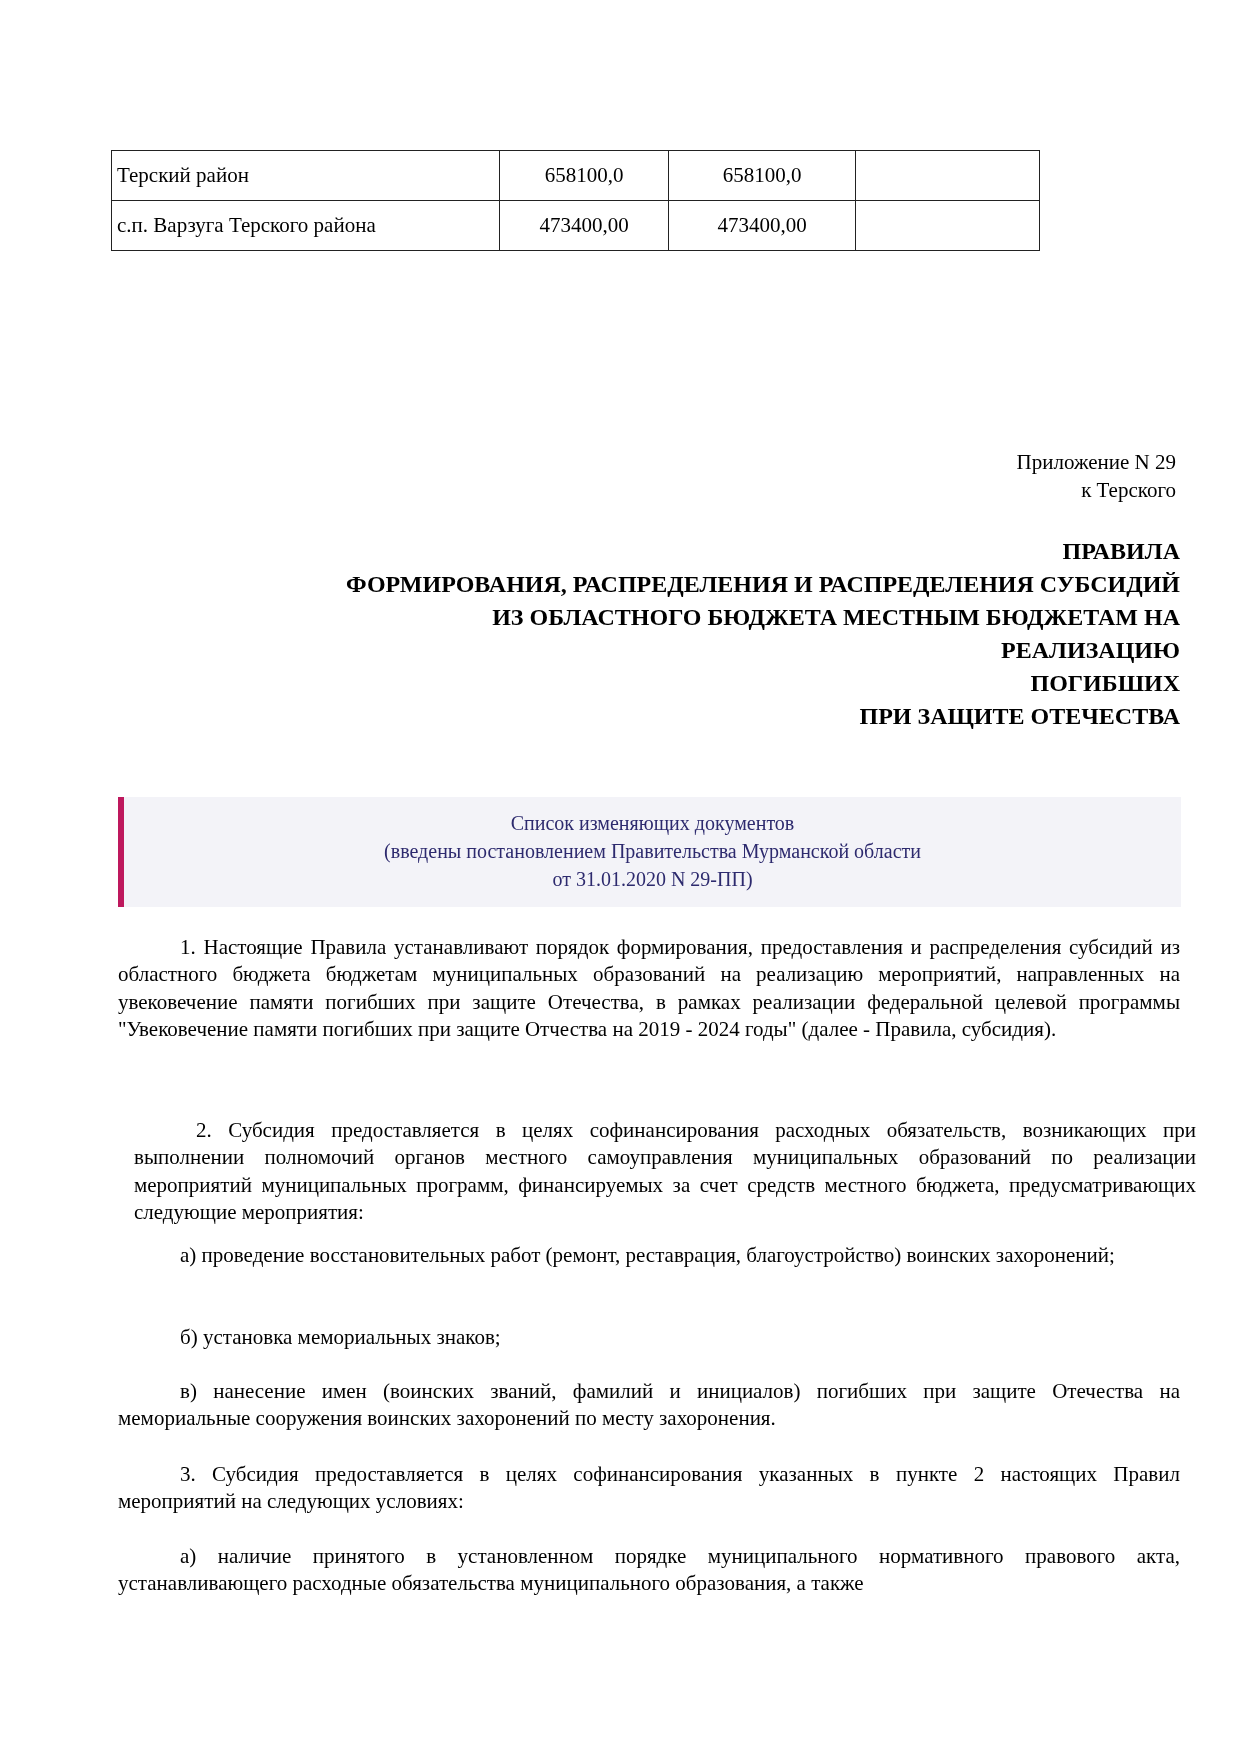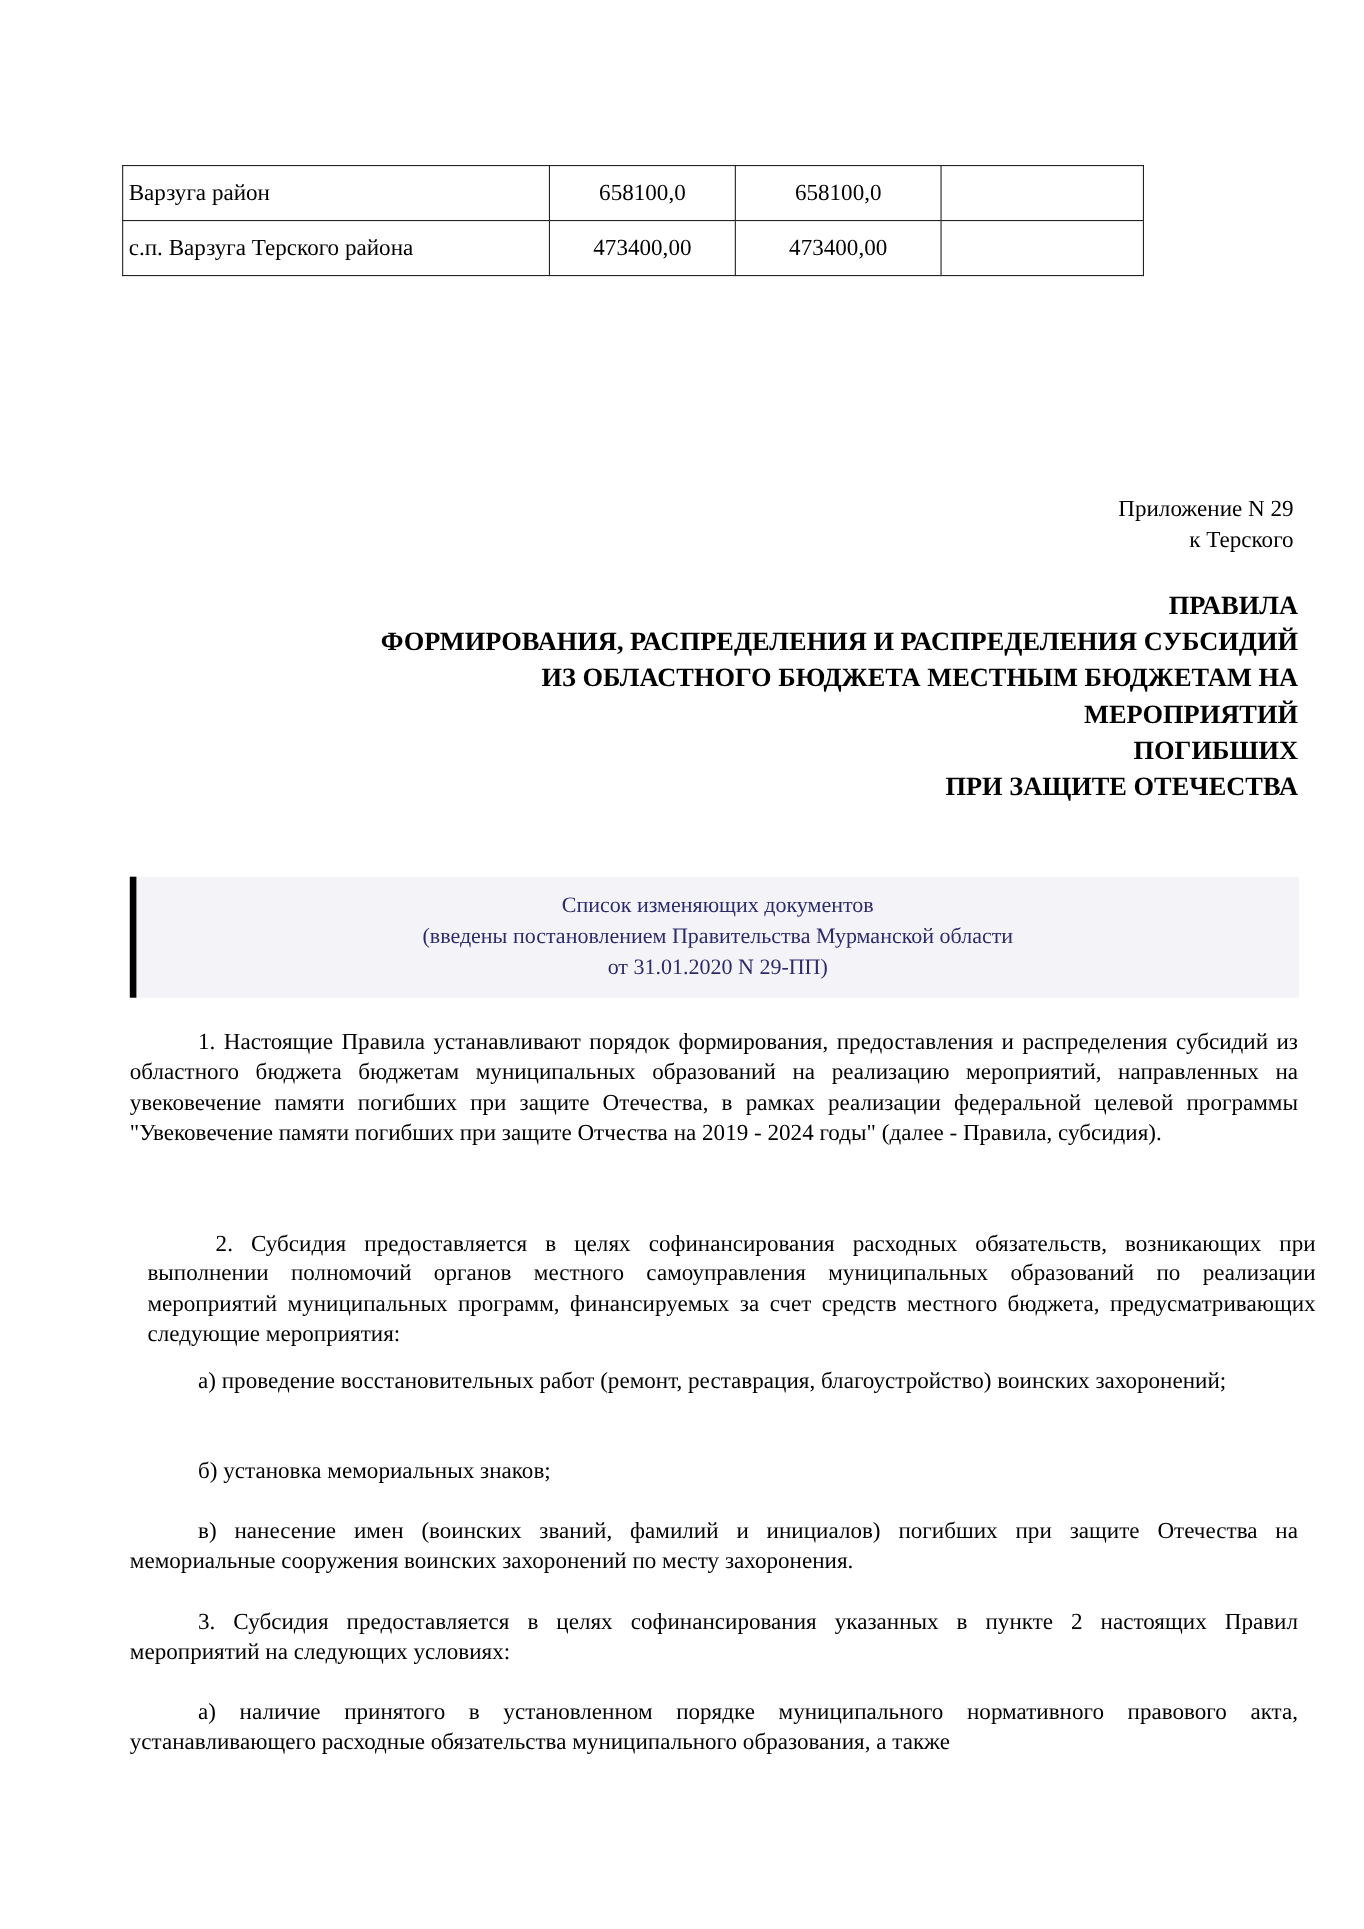--- a/index.html
+++ b/index.html
@@ -9,33 +9,33 @@
                  font-size: 21px; }
   table.budget td { border: 1.5px solid #222; height: 49px; padding: 0 5px; vertical-align: middle; }
   table.budget td.name { width: 377px; text-align: left; }
   table.budget td.c1 { width: 158px; text-align: center; }
   table.budget td.c2 { width: 176px; text-align: center; }
   table.budget td.c3 { width: 173px; text-align: center; }
   .appendix { position: absolute; right: 64px; top: 448px; text-align: right; font-size: 21px; line-height: 28px; }
   .heading { position: absolute; left: 118px; width: 1062px; top: 535px; text-align: right;
              font-weight: bold; font-size: 24px; line-height: 33px; }
   .changes-box { position: absolute; left: 118px; top: 797px; width: 1063px; height: 110px;
-                 background: #f3f3f8; border-left: 6px solid #000000; box-sizing: border-box; }
+                 background: #f3f3f8; border-left: 6px solid #be185d; box-sizing: border-box; }
   .changes-text { position: absolute; left: 0; right: 0; top: 12px; text-align: center;
                   color: #2d2a6e; font-size: 20px; line-height: 28px; }
   .para { position: absolute; left: 118px; width: 1062px; font-size: 21px; line-height: 27.3px;
           text-align: justify; text-indent: 62px; }
 </style>
 </head>
 <body>
 
 <table class="budget">
   <tbody>
     <tr>
-      <td class="name">Варзуга район</td>
+      <td class="name">Терский район</td>
       <td class="c1">658100,0</td>
       <td class="c2">658100,0</td>
       <td class="c3"></td>
     </tr>
     <tr>
       <td class="name">с.п. Варзуга Терского района</td>
       <td class="c1">473400,00</td>
       <td class="c2">473400,00</td>
       <td class="c3"></td>
     </tr>
@@ -44,21 +44,21 @@
 
 <div class="appendix">
   <div>Приложение N 29</div>
   <div>к Терского</div>
 </div>
 
 <div class="heading">
   <div>ПРАВИЛА</div>
   <div>ФОРМИРОВАНИЯ, РАСПРЕДЕЛЕНИЯ И РАСПРЕДЕЛЕНИЯ СУБСИДИЙ</div>
   <div>ИЗ ОБЛАСТНОГО БЮДЖЕТА МЕСТНЫМ БЮДЖЕТАМ НА</div>
-  <div>МЕРОПРИЯТИЙ</div>
+  <div>РЕАЛИЗАЦИЮ</div>
   <div>ПОГИБШИХ</div>
   <div>ПРИ ЗАЩИТЕ ОТЕЧЕСТВА</div>
 </div>
 
 <div class="changes-box">
   <div class="changes-text">
     <div>Список изменяющих документов</div>
     <div>(введены постановлением Правительства Мурманской области</div>
     <div>от 31.01.2020 N 29-ПП)</div>
   </div>

